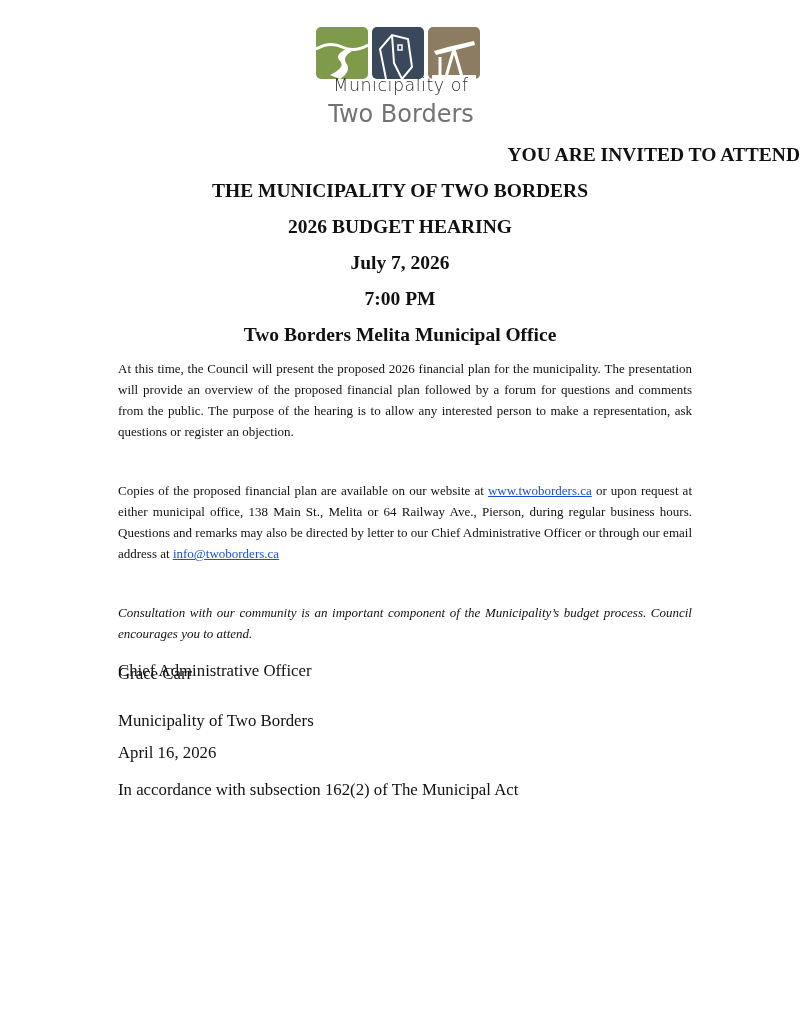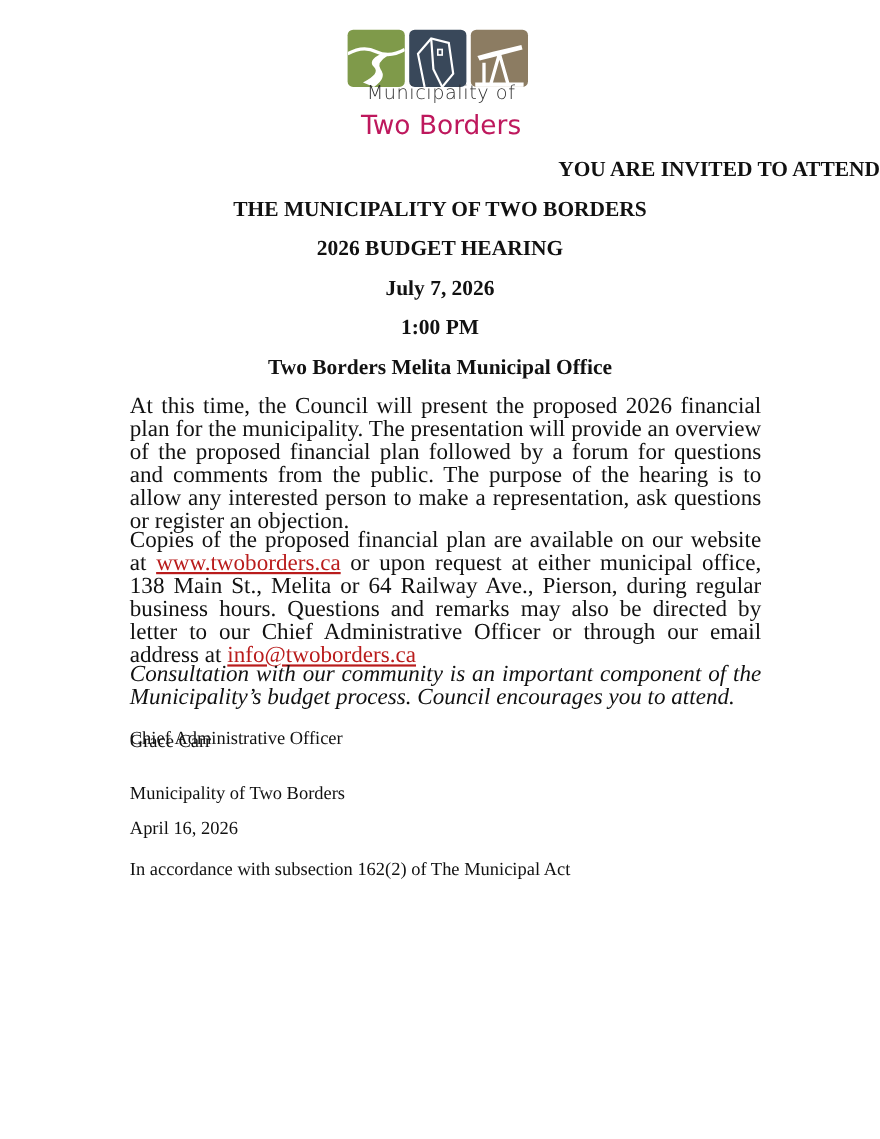--- a/index.html
+++ b/index.html
@@ -1,24 +1,24 @@
 <!DOCTYPE html>
 <html><head>
 <meta charset="utf-8">
 <style>
   html, body { margin: 0; padding: 0; background: #ffffff; }
   body { width: 800px; height: 1035px; position: relative; overflow: hidden; font-family: "Liberation Serif", serif; color: #111; }
   .logo { position: absolute; left: 316px; top: 27px; width: 170px; height: 100px; }
   .logo .tiles { position: absolute; left: 0; top: 0; display: flex; gap: 4px; }
   .tile { width: 52px; height: 52px; border-radius: 5px; position: relative; overflow: hidden; }
   .logo .l1 { position: absolute; left: 0; top: 48px; width: 170px; text-align: center; font-family: "DejaVu Sans", sans-serif; font-size: 17.5px; color: #2f2f2f; letter-spacing: 0.5px; font-weight: 300; }
-  .logo .l2 { position: absolute; left: 0; top: 74px; width: 170px; text-align: center; font-family: "DejaVu Sans", sans-serif; font-size: 24px; color: #be185d; line-height: 26px; }
+  .logo .l2 { position: absolute; left: 0; top: 74px; width: 170px; text-align: center; font-family: "DejaVu Sans", sans-serif; font-size: 24px; color: #737373; line-height: 26px; }
   .heading { position: absolute; left: 0; width: 800px; text-align: center; font-weight: bold; font-size: 19.5px; }
-  .para { position: absolute; left: 118px; width: 574px; font-size: 21px; line-height: 21px; text-align: justify; }
-  .para a { color: #b91c1c; }
+  .para { position: absolute; left: 118px; width: 574px; font-size: 13px; line-height: 21px; text-align: justify; }
+  .para a { color: #1d4ed8; }
   .italic { font-style: italic; }
   .line { position: absolute; left: 118px; font-size: 16.8px; line-height: 21px; white-space: nowrap; }
 </style>
 </head>
 <body>
 
 <div class="logo">
   <div class="tiles">
     <div class="tile" style="background:#7f9a4a;">
       <svg width="52" height="52" viewBox="0 0 52 52">
@@ -42,21 +42,21 @@
     </div>
   </div>
   <div class="l1">Municipality of</div>
   <div class="l2">Two Borders</div>
 </div>
 
 <div class="heading" style="top:144px;text-align:right;">YOU ARE INVITED TO ATTEND</div>
 <div class="heading" style="top:180px;">THE MUNICIPALITY OF TWO BORDERS</div>
 <div class="heading" style="top:216px;">2026 BUDGET HEARING</div>
 <div class="heading" style="top:252px;">July 7, 2026</div>
-<div class="heading" style="top:288px;">1:00 PM</div>
+<div class="heading" style="top:288px;">7:00 PM</div>
 <div class="heading" style="top:324px;">Two Borders Melita Municipal Office</div>
 
 <div class="para" style="top:358px;">At this time, the Council will present the proposed 2026 financial plan for the municipality. The presentation will provide an overview of the proposed financial plan followed by a forum for questions and comments from the public. The purpose of the hearing is to allow any interested person to make a representation, ask questions or register an objection.</div>
 
 <div class="para" style="top:480px;"><span>Copies of the proposed financial plan are available on our website at </span><a href="#">www.twoborders.ca</a><span> or upon request at either municipal office, 138 Main St., Melita or 64 Railway Ave., Pierson, during regular business hours. Questions and remarks may also be directed by letter to our Chief Administrative Officer or through our email address at </span><a href="#">info@twoborders.ca</a></div>
 
 <div class="para italic" style="top:602px;font-style:italic;">Consultation with our community is an important component of the Municipality’s budget process. Council encourages you to attend.</div>
 
 <div class="line" style="top:663px;">Grace Carr</div>
 <div class="line" style="top:660px;">Chief Administrative Officer</div>

